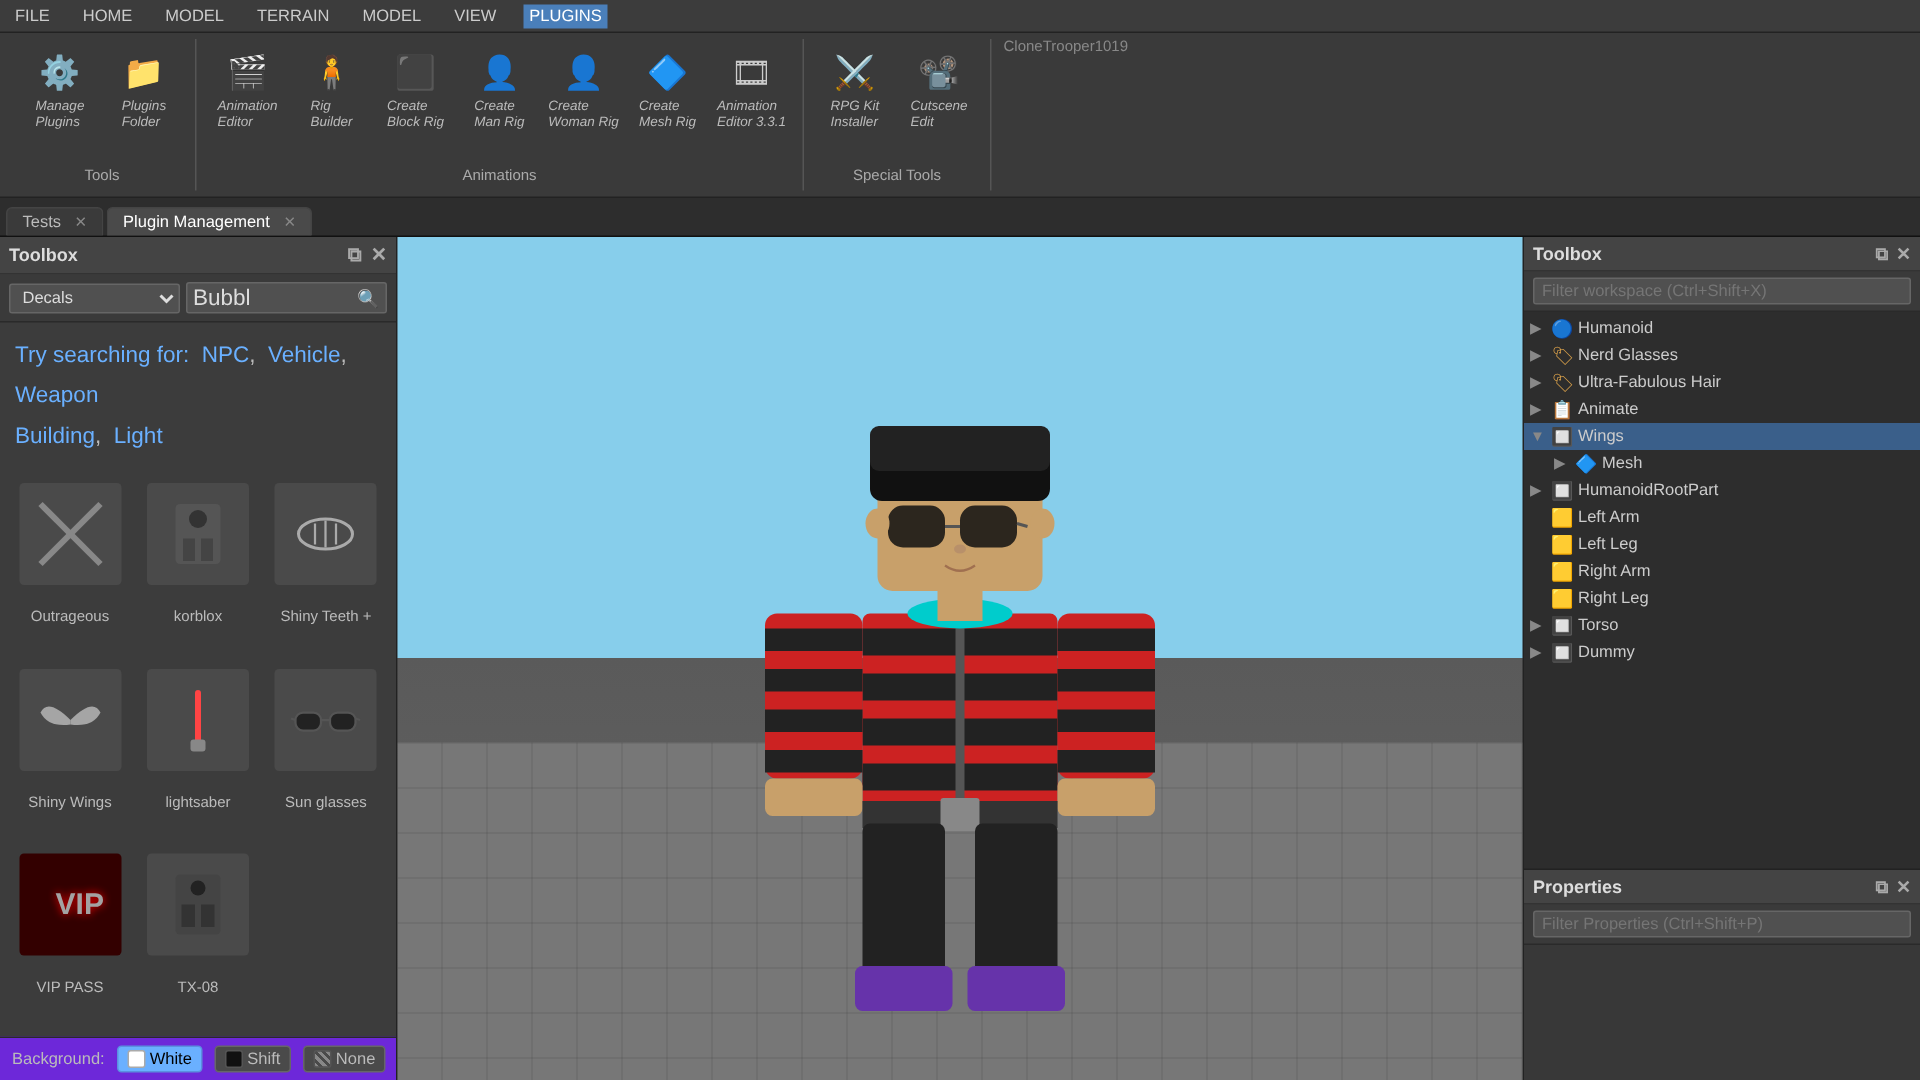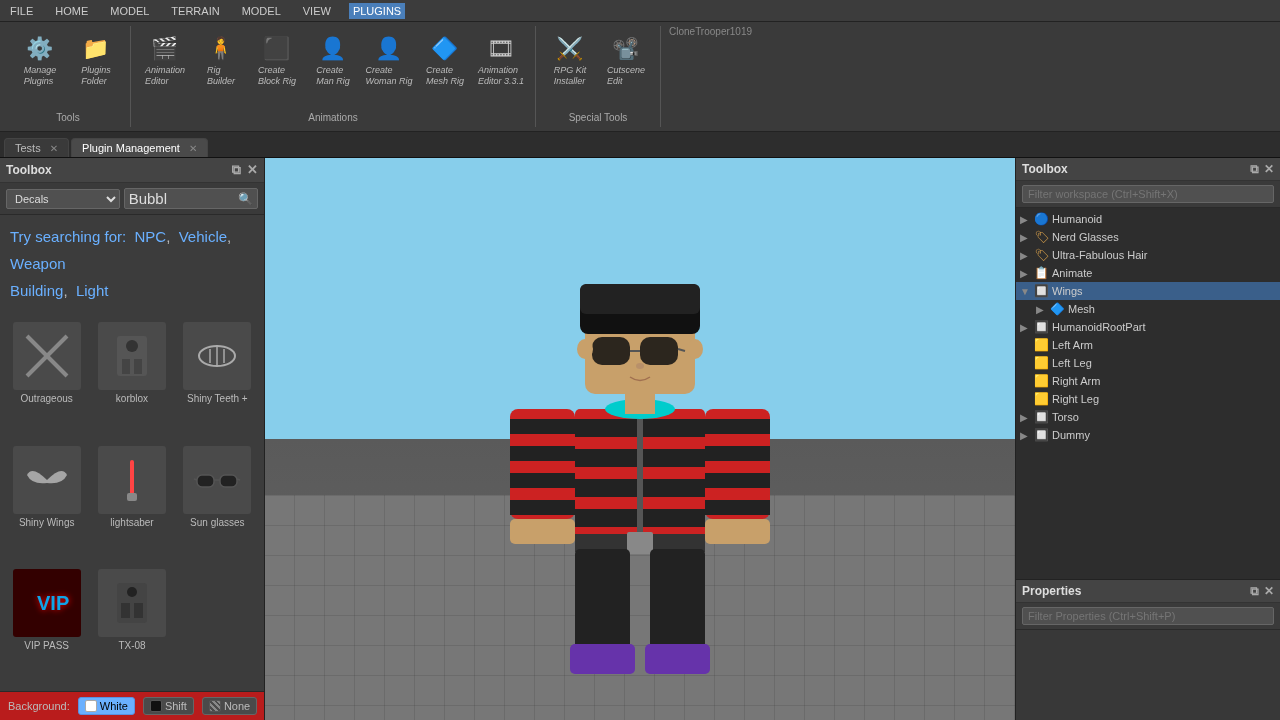--- a/index.html
+++ b/index.html
@@ -185,29 +185,29 @@
       align-items: center;
       justify-content: center;
       font-size: 11px;
       color: #888;
       overflow: hidden;
     }
     .grid-item .item-label {
       font-size: 10px;
       color: #bbb;
       text-align: center;
-      margin-top: 3px;
+      margin-top: 16px;
       word-break: break-word;
     }
 
     #toolbox-footer {
       display: flex;
       align-items: center;
       padding: 5px 8px;
-      background: #b91c1c;
+      background: #6d28d9;
       border-top: 1px solid #2a2a2a;
       gap: 8px;
       font-size: 11px;
       color: #bbb;
     }
     .bg-btn {
       display: flex;
       align-items: center;
       gap: 3px;
       padding: 2px 6px;
@@ -531,21 +531,21 @@
             <line x1="22" y1="25" x2="28" y2="25" stroke="#555" stroke-width="1.5"></line>
             <line x1="2" y1="24" x2="5" y2="25" stroke="#555" stroke-width="1.5"></line>
             <line x1="45" y1="24" x2="48" y2="25" stroke="#555" stroke-width="1.5"></line>
           </svg>
         </div>
         <span class="item-label">Sun glasses</span>
       </div>
 
       <div class="grid-item">
         <div class="thumb" style="background:#300;">
-          <span style="font-size:20px;font-weight:900;color:#0ea5e9;font-family:Impact,sans-serif;text-shadow:0 0 6px #f00;margin-left:13px;">VIP</span>
+          <span style="font-size:20px;font-weight:900;color:#a3a3a3;font-family:Impact,sans-serif;text-shadow:0 0 6px #f00;margin-left:13px;">VIP</span>
         </div>
         <span class="item-label">VIP PASS</span>
       </div>
       <div class="grid-item">
         <div class="thumb">
           <svg width="50" height="50" viewBox="0 0 50 50">
             <rect x="10" y="5" width="30" height="40" rx="3" fill="#444"></rect>
             <circle cx="25" cy="14" r="5" fill="#222"></circle>
             <rect x="14" y="25" width="9" height="15" fill="#333"></rect>
             <rect x="27" y="25" width="9" height="15" fill="#333"></rect>

